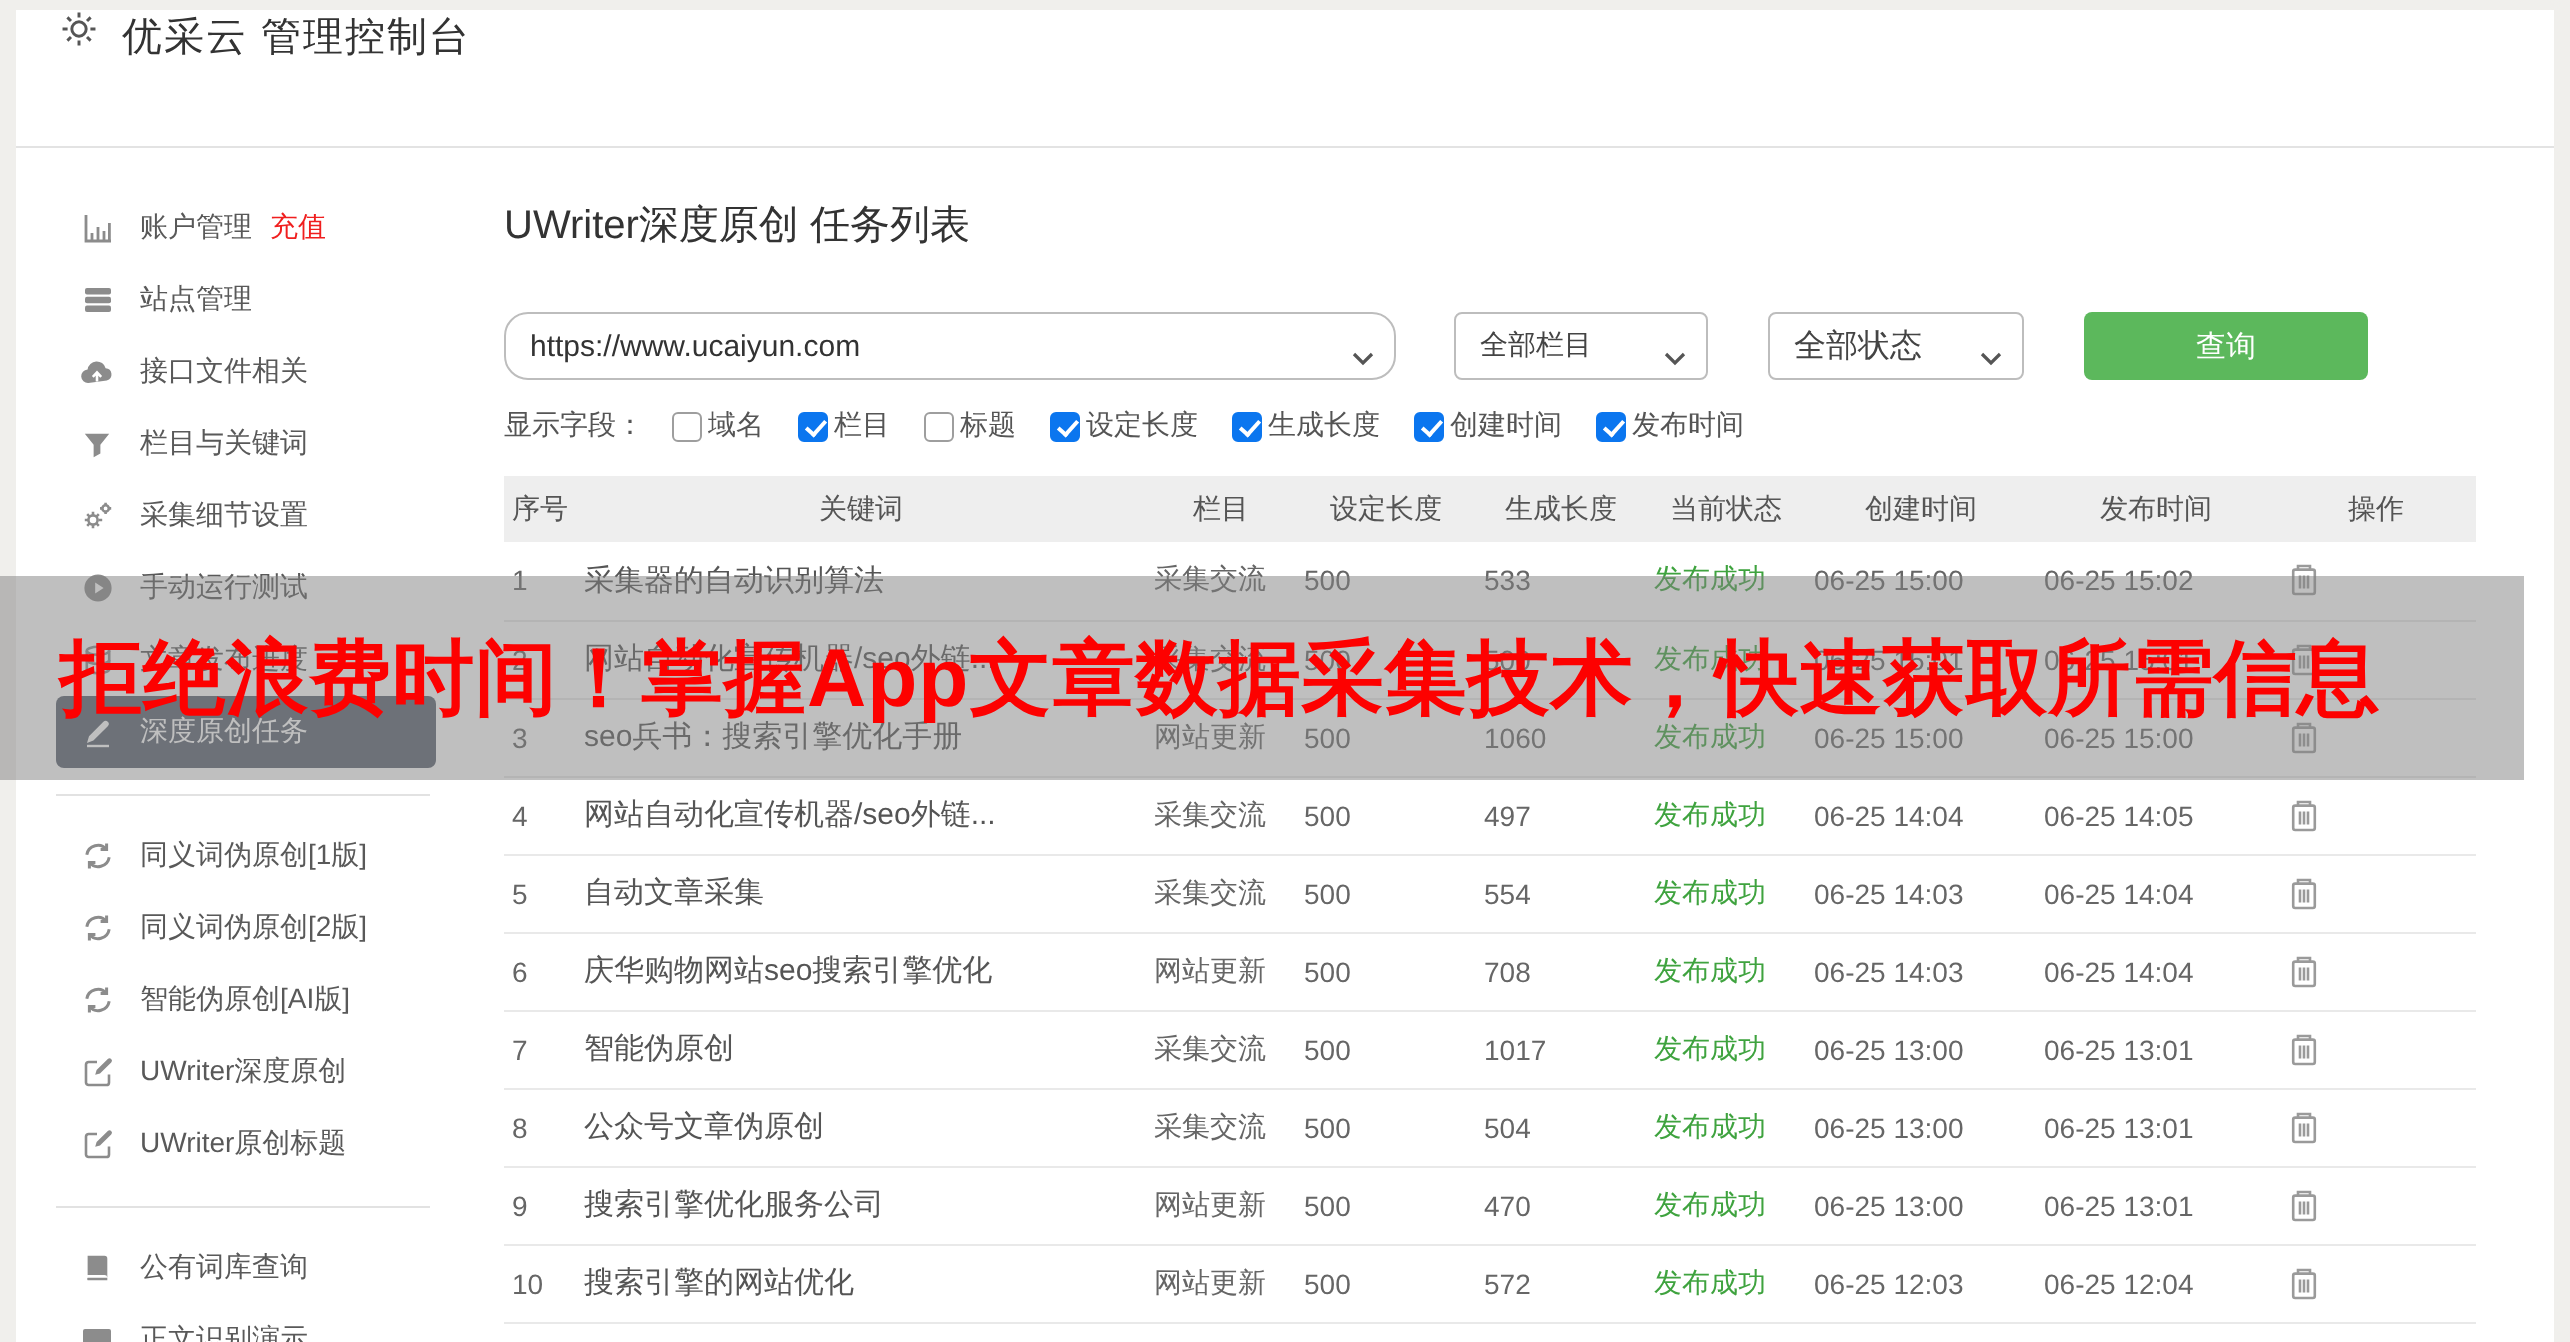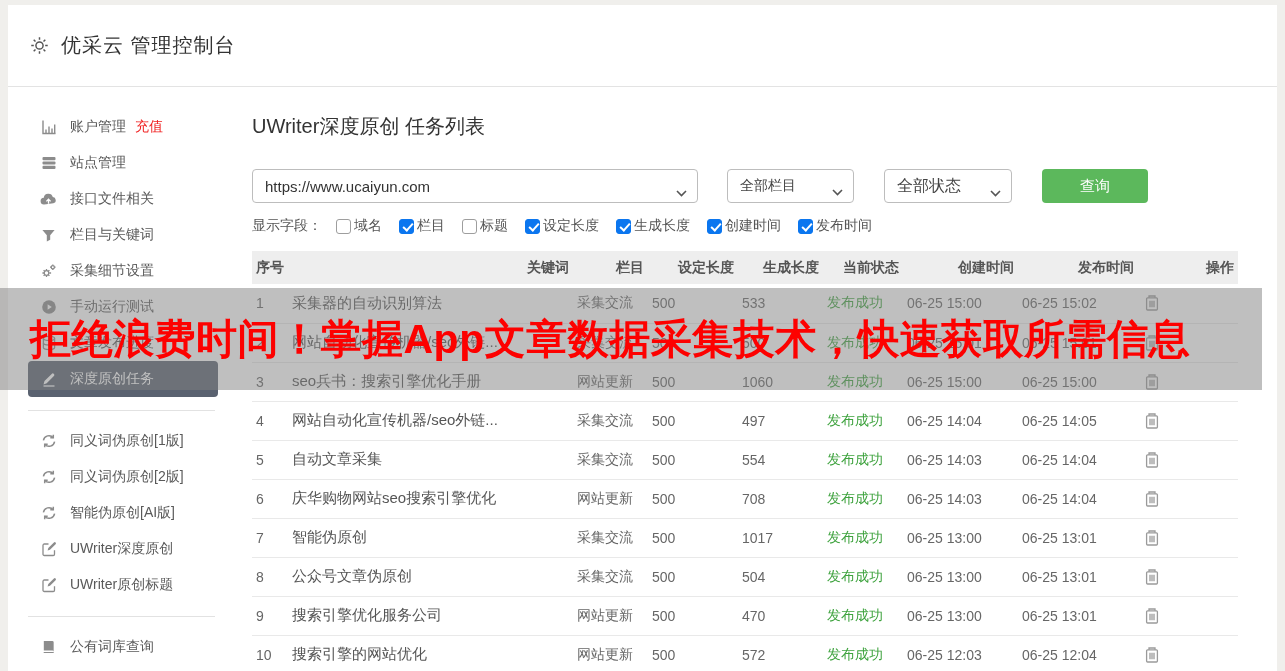--- a/index.html
+++ b/index.html
@@ -1,22 +1,22 @@
 <!DOCTYPE html>
 <html><head>
 <meta charset="utf-8">
 <style>
   * { box-sizing: border-box; margin: 0; padding: 0; }
   html,body { width:1285px; height:671px; overflow:hidden;
     font-family:"Liberation Sans", sans-serif; background:#f0efec; }
   .panel { position:absolute; left:8px; top:5px; right:8px; bottom:0;
     background:#fff; }
   
-  .app-header { height:82px; border-bottom:1px solid #e3e3e3;
-    display:flex; align-items:center; padding-left:22px; gap:12px; }
+  .app-header { height:69px; border-bottom:1px solid #e3e3e3;
+    display:flex; align-items:flex-start; padding-left:22px; gap:12px; }
   .app-header .gear { color:#555; display:flex; }
   .app-title { font-size:20px; color:#333; letter-spacing:1px; }
   
   .layout { display:flex; height:calc(100% - 70px); }
   .sidebar { width:225px; padding-top:22px; flex:none; }
   .side-item { display:flex; align-items:center; gap:13px; height:36px;
     padding:0 12px; margin-left:20px; width:190px; color:#595959;
     font-size:14px; cursor:pointer; border-radius:4px; }
   .side-item .icon { width:17px; height:17px; color:#8c8c8c; display:flex;
     align-items:center; justify-content:center; flex:none; }
@@ -25,40 +25,40 @@
   .side-item .badge { color:#f01e1e; font-size:14px; margin-left:-4px;text-align:right; }
   .side-divider { border-top:1px solid #e2e2e2; margin:13px 18px 12px 20px; }
   
   .main { flex:1; padding:26px 40px 0 19px; position:relative; }
   .page-title { font-size:20px; color:#333; line-height:26px; }
   .filter-bar { display:flex; margin-top:30px; height:34px; }
   .select { position:relative; border:1px solid #bdbdbd; border-radius:4px;
     background:#fff; display:flex; align-items:center; padding:0 30px 0 12px;
     font-size:15px; color:#333; cursor:pointer; }
   .select .chev { position:absolute; right:10px; top:13px; }
-  .sel-site { width:446px; }
+  .sel-site { width:446px;border-radius:12px; }
   .sel-col  { width:127px; margin-left:29px; font-size:14px; color:#444; }
   .sel-stat { width:128px; margin-left:30px; font-size:16px; color:#444; }
-  .btn-search { width:106px; margin-left:30px; background:#5cb85c; color:#fff;
+  .btn-search { width:142px; margin-left:30px; background:#5cb85c; color:#fff;
     border:none; border-radius:4px; font-size:15px; cursor:pointer;
     font-family:Liberation Serif, serif; }
   .fields-row { display:flex; align-items:center; margin-top:14px;
     font-size:14px; color:#555; height:18px; }
   .fields-label { margin-right:14px; }
   .field-opt { display:flex; align-items:center; margin-right:17px; cursor:pointer; }
   .cb { width:15px; height:15px; border:1px solid #9e9e9e; border-radius:3px;
     background:#fff; margin-right:3px; position:relative; flex:none; }
   .cb.checked { background:#0b76ef; border-color:#0b76ef; }
   .cb.checked::after { content:""; position:absolute; left:4.5px; top:1.5px;
     width:4px; height:8px; border:solid #fff; border-width:0 2px 2px 0;
     transform:rotate(42deg); }
   
   table { border-collapse:collapse; width:986px; margin-top:16px;
     table-layout:fixed; }
-  th { background:#eee; height:33px; text-align:right; font-weight:700;
+  th { background:#eee; height:33px; text-align:center; font-weight:400;
     font-size:14px; color:#555; padding:0 4px; }
   td { height:39px; border-bottom:1px solid #e9e9e9; font-size:14px;
     color:#666; padding:0 4px; white-space:nowrap; overflow:hidden;
     text-overflow:ellipsis; }
   td.kw { color:#555; font-size:15px; }
   td.status { color:#3fa33f; }
   .trash-btn { background:none; border:none; cursor:pointer; padding:2px;
     display:flex; }
   
   .banner { position:absolute; left:0; top:288px; width:1262px; height:102px;

